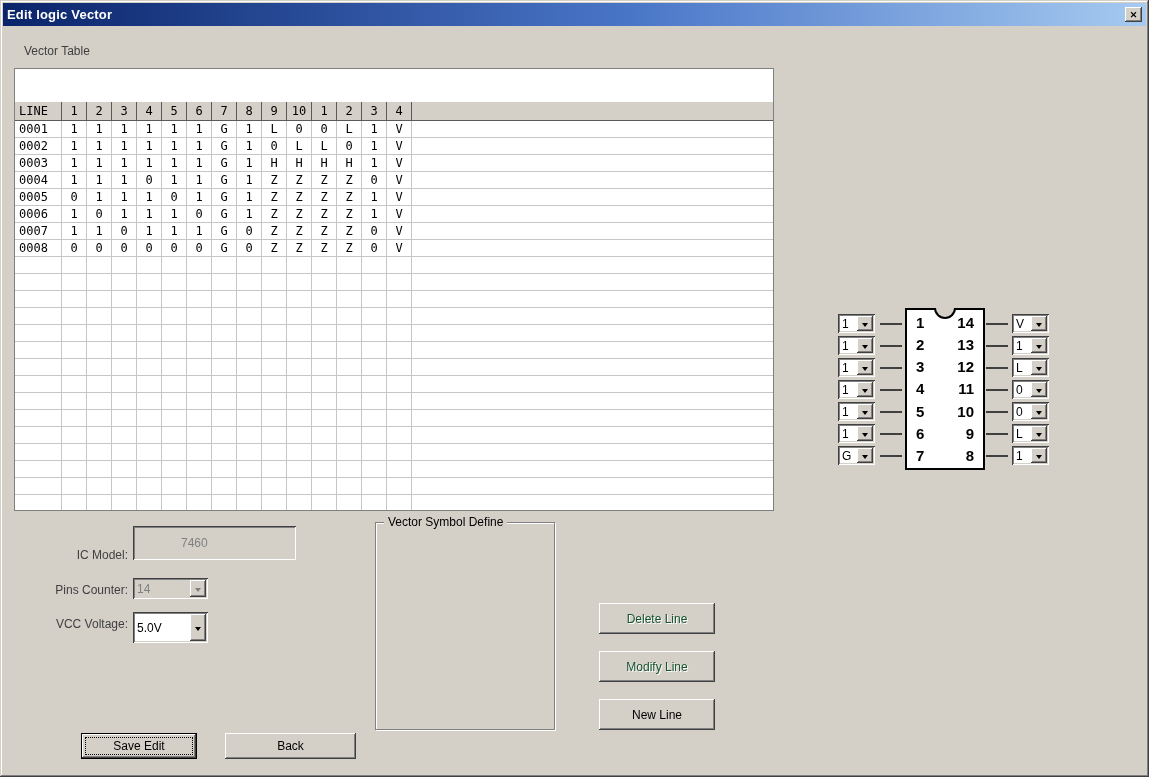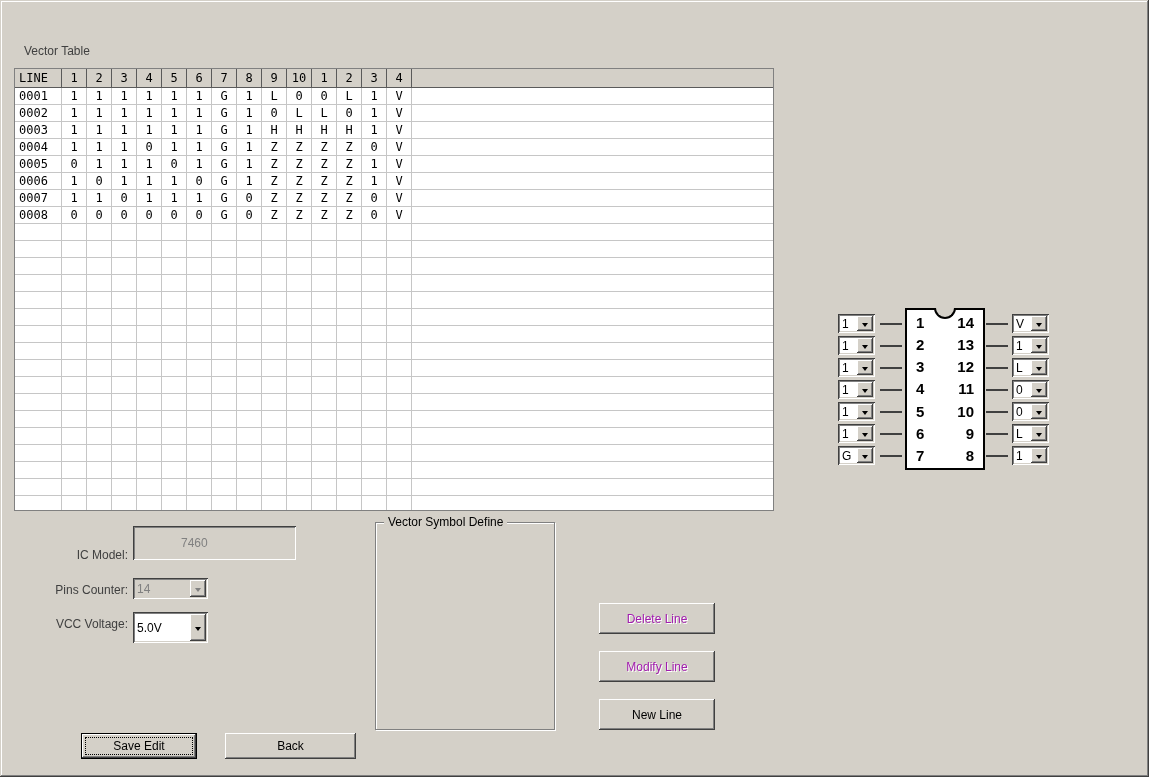--- a/index.html
+++ b/index.html
@@ -38,21 +38,21 @@
     position:absolute; top:-8px; left:8px; background:#d4d0c8;
     padding:0 4px; font-size:12px; color:#000; white-space:nowrap;
   }
   .btn98 {
     position:absolute; background:#d4d0c8; border:none; cursor:default;
     box-shadow: inset -1px -1px #404040, inset 1px 1px #ffffff,
                 inset -2px -2px #808080, inset 2px 2px #d4d0c8;
     font-family:"Liberation Sans",sans-serif; font-size:12px; color:#000;
     display:flex; align-items:center; justify-content:center;
   }
-  .btn98.disabled { color:#a21caf; text-shadow:1px 1px 0 #fff; }
+  .btn98.disabled { color:#14532d; text-shadow:1px 1px 0 #fff; }
   .btn98.default {
     border:1px solid #000;
   }
   .btn98.default::after {
     content:""; position:absolute; inset:3px; border:1px dotted #000;
   }
   .sunken {
     box-shadow: inset 1px 1px #404040, inset -1px -1px #ffffff,
                 inset 2px 2px #808080, inset -2px -2px #d4d0c8;
   }
@@ -73,21 +73,21 @@
     position:absolute; border:none; background:#d4d0c8; color:#808080;
     font-family:"Liberation Sans",sans-serif; font-size:12px; padding-left:5px;
   }
   .lbl { position:absolute; font-size:12px; color:#404040; }
   .lbl.r { text-align:right; }
   
   .vtable {
     position:absolute; left:14px; top:68px; width:760px; height:443px;
     background:#fff; border:1px solid #808080; overflow:hidden;
   }
-  .vt-header { display:flex; height:19px; }
+  .vt-header { display:flex; height:19px;margin-top:33px; }
   .hcell {
     width:25px; flex:none; background:#d4d0c8; border-right:1px solid #5a5a5a;
     border-bottom:1px solid #5a5a5a; display:flex; align-items:center; justify-content:center;
     font-family:"DejaVu Sans Mono",monospace; font-size:12px;
   }
   .hcell.linecol { width:47px; justify-content:flex-start; padding-left:4px; }
   .hfill { flex:1; background:#d4d0c8; border-bottom:1px solid #5a5a5a; }
   .vrow { display:flex; height:17px;justify-content:center; }
   .cell {
     width:25px; flex:none; border-right:1px solid #c6c6c6; border-bottom:1px solid #c6c6c6;
@@ -115,20 +115,26 @@
   .stub { position:absolute; height:2px; background:#404040; width:22px; }
   
   .symbol-lines { position:absolute; left:18px; top:28px; font-size:12px; line-height:16px;
                   white-space:pre; color:#000; }
 </style>
 </head>
 <body>
 
 <div class="window">
 
+  <div class="titlebar">
+    <span class="title">Edit logic Vector</span>
+    <button class="close-btn">
+      <span>✕</span>
+    </button>
+  </div>
 
   <span class="lbl" style="left:24px; top:44px;">Vector Table</span>
   <div class="vtable">
     <div class="vt-header" id="vt-header">
         <div class="hcell linecol">LINE</div>
         <div class="hcell">1</div>
         <div class="hcell">2</div>
         <div class="hcell">3</div>
         <div class="hcell">4</div>
         <div class="hcell">5</div>

